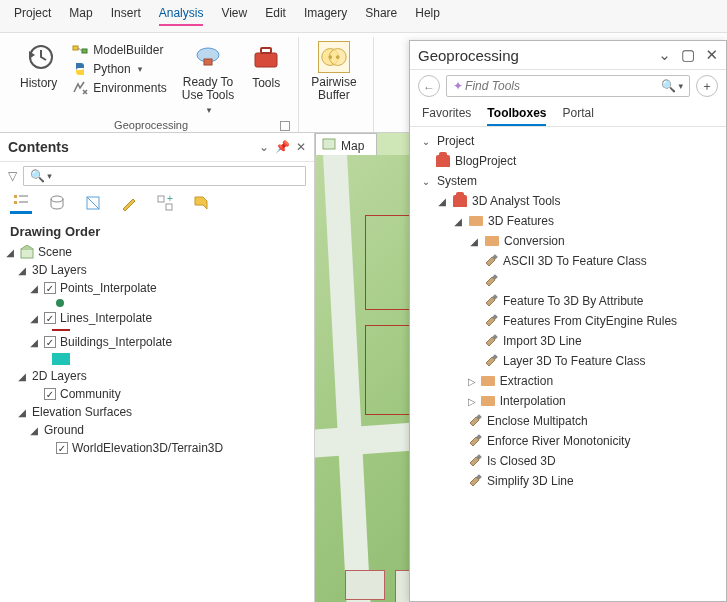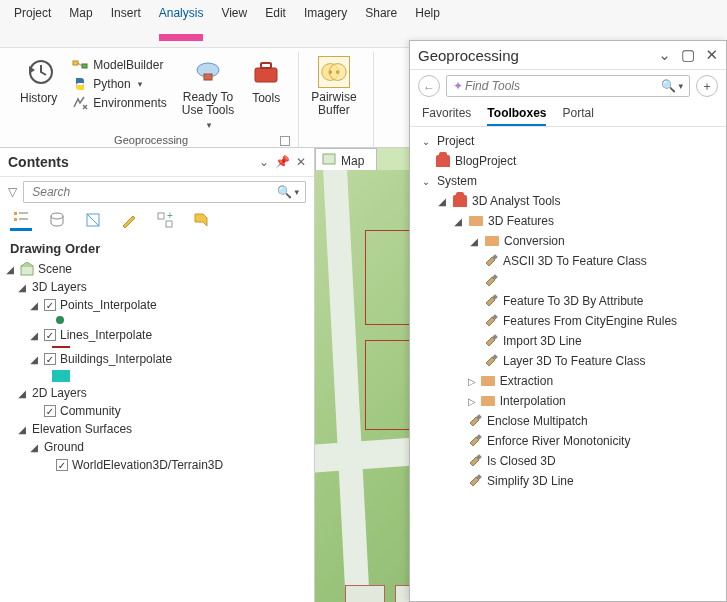--- a/index.html
+++ b/index.html
@@ -1,19 +1,19 @@
 <!DOCTYPE html>
 <html><head>
 <meta charset="utf-8">
 <style>
   * { box-sizing: border-box; }
   body { margin:0; font-family:"Segoe UI",Arial,sans-serif; font-size:12px; color:#323232; background:#fff; width:727px; height:602px; overflow:hidden; position:relative; }
   .menubar { display:flex; gap:18px; padding:6px 14px; background:#f7f7f7; border-bottom:1px solid #e0e0e0;}
   .menubar span { cursor:default; }
-  .menubar .active { color:#005a9e; border-bottom:7px solid #ec4899; padding-bottom:14px;}
+  .menubar .active { color:#005a9e; border-bottom:2px solid #ec4899; padding-bottom:4px;}
   .ribbon { display:flex; align-items:stretch; background:#fdfdfd; border-bottom:1px solid #cfcfcf; padding:4px 8px 0 8px; height:100px;}
   .ribbon-group { border-right:1px solid #e0e0e0; display:flex; flex-direction:column; justify-content:space-between; padding:2px 8px 2px 4px;}
   .ribbon-group:last-child{border-right:none;}
   .ribbon-lg { display:flex; flex-direction:column; align-items:center; justify-content:center; padding:2px 8px; gap:3px; cursor:default;}
   .ribbon-lg .icon { width:32px; height:32px; }
   .ribbon-sm { display:flex; align-items:center; gap:5px; padding:1px 3px; cursor:default;}
   .ribbon-sm .icon { width:16px; height:16px; }
   .group-label { text-align:center; font-size:11px; color:#555; padding:2px 0 3px 0; position:relative;}
   .group-label .dlg { position:absolute; right:0; bottom:3px; width:10px; height:10px; border:1px solid #999;}
   .chev { font-size:9px; color:#555; margin-left:2px;}
@@ -164,21 +164,20 @@
       <span>Contents</span>
       <span class="btns">
         <span>⌄</span>
         <span>📌</span>
         <span>✕</span>
       </span>
     </div>
     <div class="search-row">
       <span style="color:#777;">▽</span>
       <div class="search-box">
-        <input placeholder="Search" style="">
         <span style="color:#777;">🔍</span>
         <span class="chev">▾</span>
       </div>
     </div>
     <div class="content-toolbar">
       <span class="tb active">
           <svg width="18" height="18">
             <rect x="2" y="3" width="3" height="3" fill="#d9a54a"></rect>
             <rect x="2" y="9" width="3" height="3" fill="#d9a54a"></rect>
             <path d="M7 4h9M7 10h9" stroke="#777"></path>

